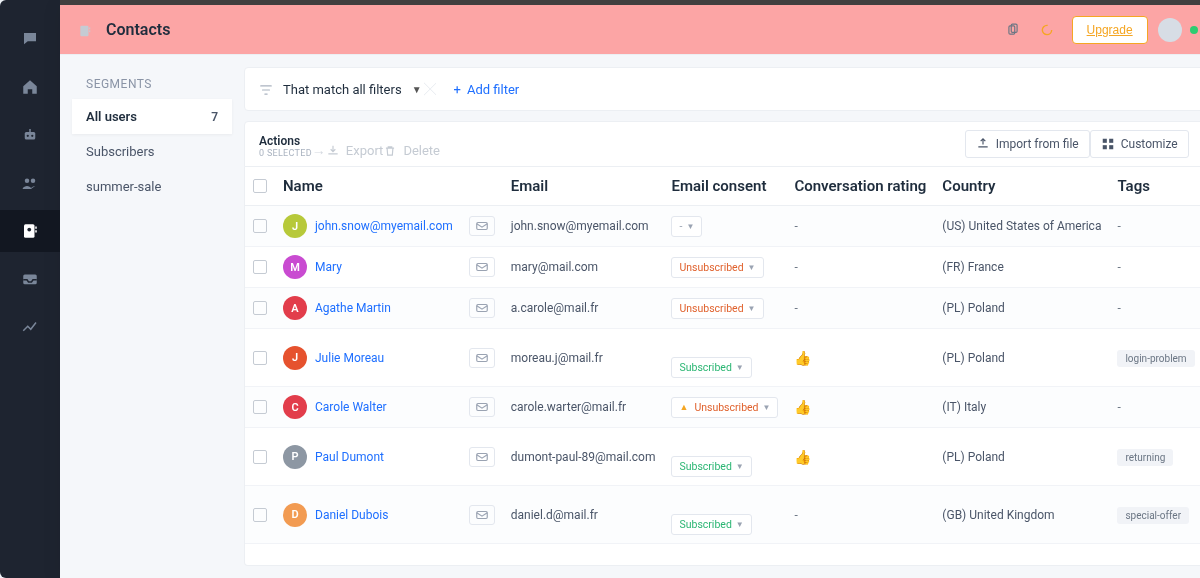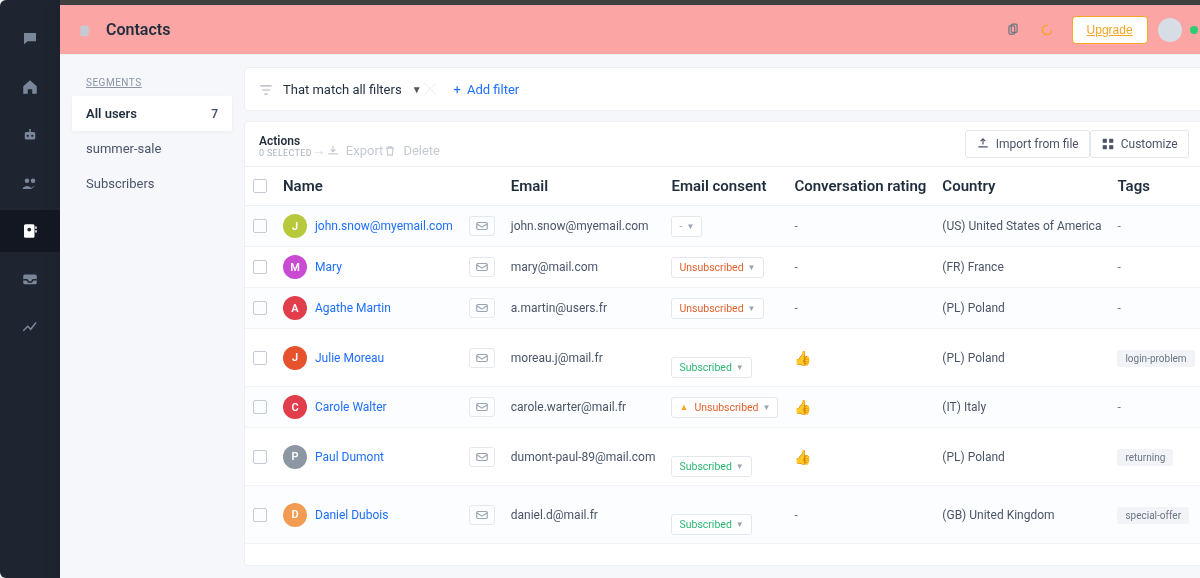--- a/index.html
+++ b/index.html
@@ -21,21 +21,21 @@
   .topbar .spacer { flex:1; }
   .tr-icon { width:30px; height:30px; display:flex; align-items:center; justify-content:center; color:#6b7684; margin-left:4px;}
   .upgrade-btn { border:1px solid #f5a623; color:#f5a623; background:#fff; font-size:12px; padding:6px 14px; border-radius:4px; margin:0 10px; cursor:pointer;text-decoration:underline;}
   .avatar-circle { width:24px; height:24px; border-radius:50%; background:#d7dde5; }
   .status-dot { width:8px; height:8px; border-radius:50%; background:#2ecc71; margin-left:8px;}
 
   
   .body { flex:1; display:flex; background:#f5f7fa; overflow:hidden;}
   .segments-panel { width:172px; background:#f5f7fa; }
   .seg-card { margin:12px 0 0 12px;}
-  .seg-header { font-size:10px; letter-spacing:.5px; color:#8a94a6; padding:10px 14px 8px; text-transform:uppercase;text-decoration:underline;}
+  .seg-header { font-size:12px; letter-spacing:.5px; color:#8a94a6; padding:10px 14px 8px; text-transform:uppercase;}
   .seg-item { display:flex; align-items:center; justify-content:space-between; padding:10px 14px; font-size:13px; color:#4a5568; cursor:pointer;}
   .seg-item.active { background:#fff; font-weight:600; color:#1f2d3d; box-shadow:0 1px 3px rgba(0,0,0,0.05);}
   .seg-count { font-size:12px; color:#4a5568; font-weight:600;}
 
   .content { flex:1; margin:12px 12px 12px 12px; display:flex; flex-direction:column; gap:10px; min-width:0;}
 
   
   .filterbar { background:#fff; border:1px solid #eceff3; border-radius:4px; height:44px; display:flex; align-items:center; padding:0 10px;}
   .filter-chip { display:flex; align-items:center; gap:10px; padding:0 14px 0 4px; height:44px; position:relative;}
   .filter-chip::after { content:""; position:absolute; right:0; top:0; bottom:0; width:12px; background:linear-gradient(135deg, transparent 49%, #eceff3 50%, #eceff3 51%, transparent 52%), linear-gradient(45deg, transparent 49%, #eceff3 50%, #eceff3 51%, transparent 52%);}
@@ -165,24 +165,24 @@
 
       <div class="segments-panel">
         <div class="seg-card">
           <div class="seg-header">SEGMENTS</div>
           <div id="seg-list">
               <div class="seg-item active">
                 <span>All users</span>
                 <span class="seg-count">7</span>
               </div>
               <div class="seg-item">
-                <span>summer-sale</span>
+                <span>Subscribers</span>
               </div>
               <div class="seg-item">
-                <span>Subscribers</span>
+                <span>summer-sale</span>
               </div>
             </div>
         </div>
       </div>
 
       <div class="content">
 
         <div class="filterbar">
           <div class="filter-chip">
             <span class="filter-icon"><svg class="ic" viewBox="0 0 24 24">
@@ -312,21 +312,21 @@
                       </div>
                     </td>
                     <td>
                       <div class="envbtn">
                         <svg class="ic" viewBox="0 0 24 24">
                           <rect x="3" y="6" width="18" height="12" rx="2" fill="none" stroke="currentColor" stroke-width="2"></rect>
                           <path d="M3 8l9 6 9-6" fill="none" stroke="currentColor" stroke-width="2"></path>
                         </svg>
                       </div>
                     </td>
-                    <td>a.martin@users.fr</td>
+                    <td>a.carole@mail.fr</td>
                     <td><span class="pill unsub">Unsubscribed <span class="chev">▼</span></span></td>
                     <td><span class="dash">-</span></td>
                     <td>(PL) Poland</td>
                     <td><span class="dash">-</span></td>
                   </tr>
                   <tr>
                     <td class="col-chk">
                       <div class="chk"></div>
                     </td>
                     <td>

